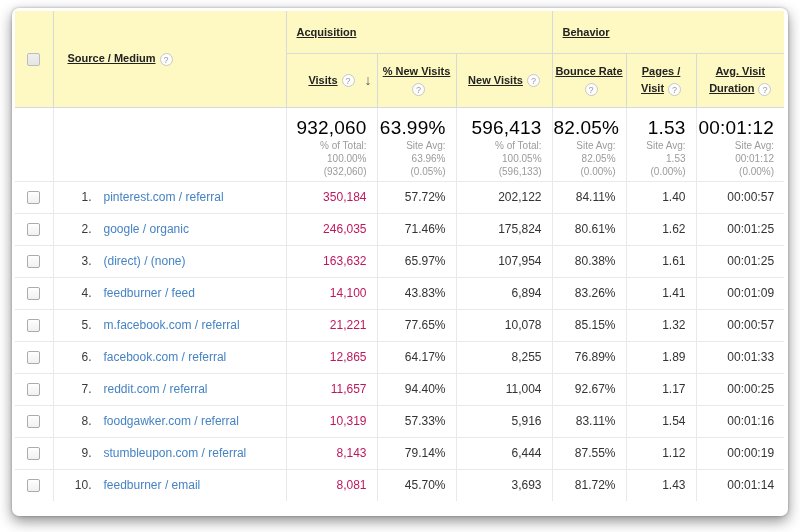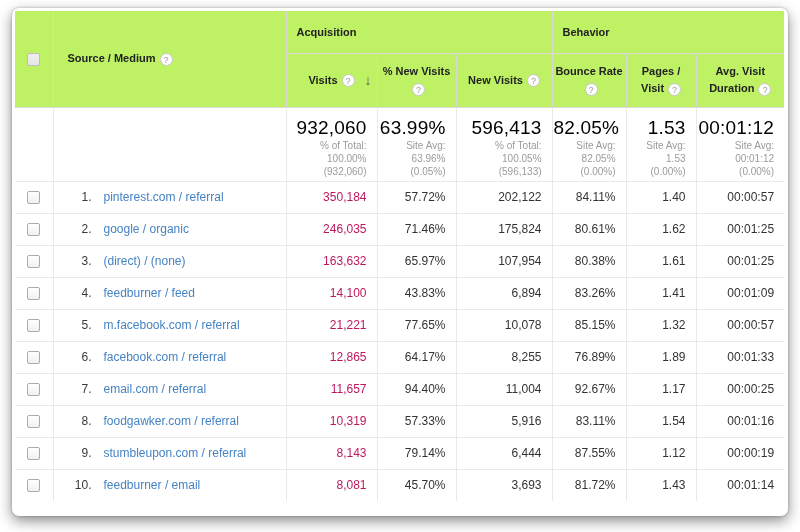--- a/index.html
+++ b/index.html
@@ -31,26 +31,27 @@
   col.c-dim { width: 233px; }
   col.c-m1  { width: 91px; }
   col.c-m2  { width: 79px; }
   col.c-m3  { width: 96px; }
   col.c-m4  { width: 74px; }
   col.c-m5  { width: 70px; }
   col.c-m6  { width: 88px; }
 
   
   thead th {
-    background: #bef264;
+    background: #fef9c3;
     border: 1px solid #d9d9d9;
     font-size: 11px;
     font-weight: bold;
     color: #222;
     vertical-align: middle;
+    text-decoration: underline;
   }
   tr.group-row th { height: 42px; }
   th.group { text-align: left; padding-left: 10px; vertical-align: middle; }
   tr.cols-row th { height: 54px; text-align: center; padding: 0 2px; position: relative; line-height: 17px; }
   th.dim-h { text-align: left; padding-left: 14px; }
   th.cb-h { text-align: center; }
 
   .help {
     display: inline-block;
     width: 13px; height: 13px;
@@ -306,21 +307,21 @@
     <td class="metric">8,255</td>
     <td class="metric">76.89%</td>
     <td class="metric">1.89</td>
     <td class="metric">00:01:33</td>
   </tr>
         <tr class="data">
     <td class="cb">
       <span class="checkbox"></span>
     </td>
     <td class="dim">
-      <span class="rownum">7.</span><a class="src-link">email.com / referral</a>
+      <span class="rownum">7.</span><a class="src-link">reddit.com / referral</a>
     </td>
     <td class="metric col-visits">11,657</td>
     <td class="metric">94.40%</td>
     <td class="metric">11,004</td>
     <td class="metric">92.67%</td>
     <td class="metric">1.17</td>
     <td class="metric">00:00:25</td>
   </tr>
         <tr class="data">
     <td class="cb">

